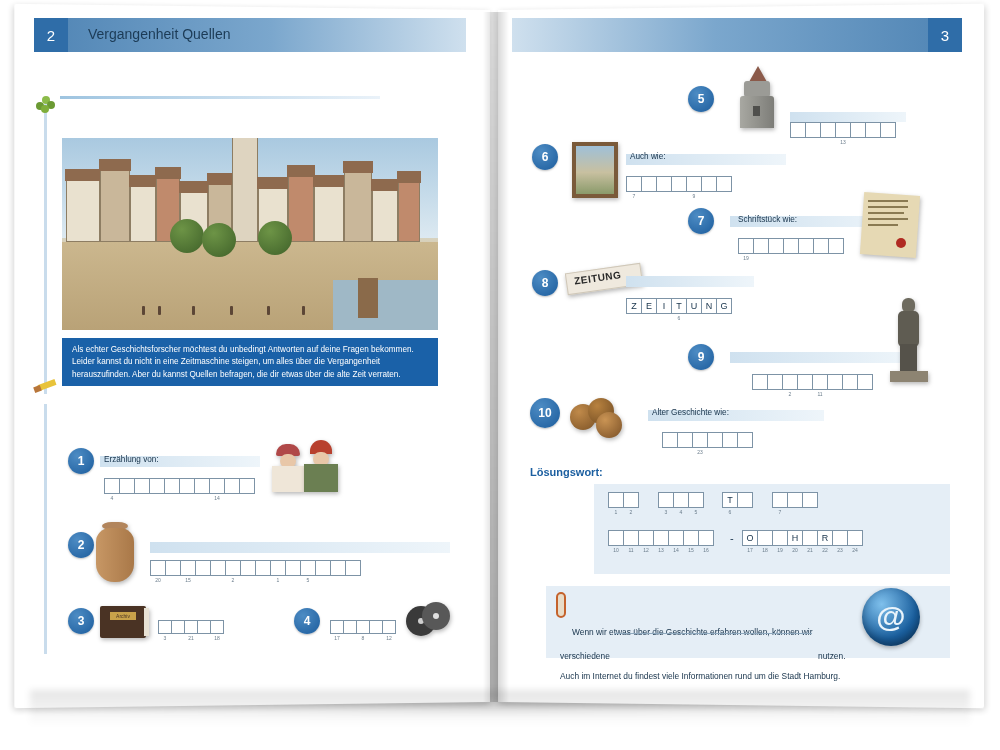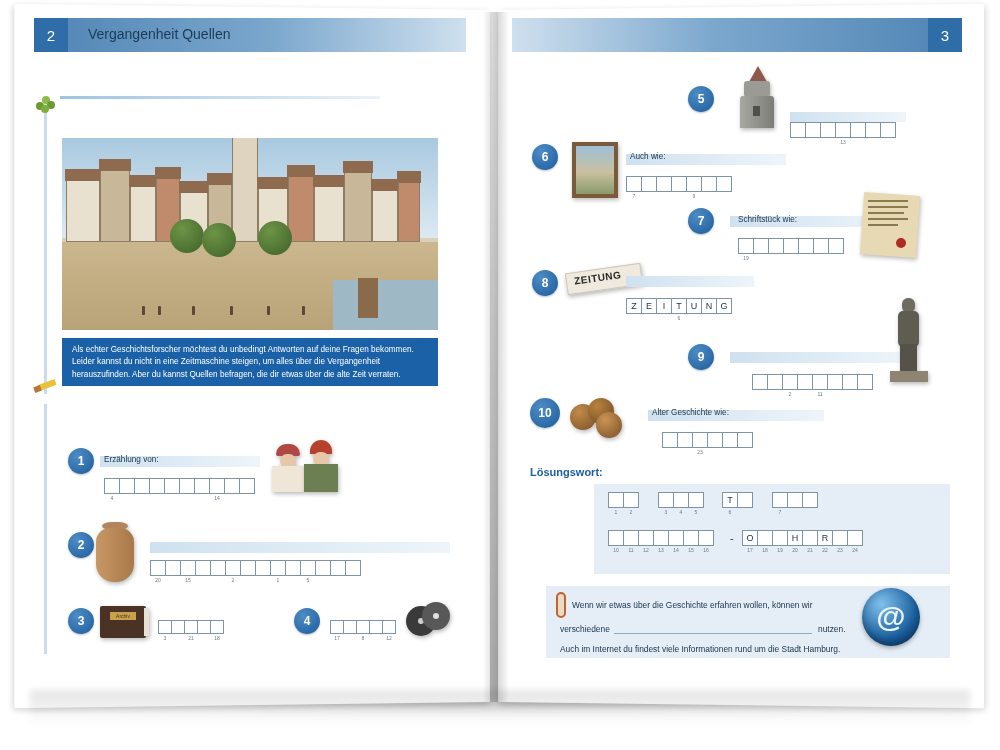--- a/index.html
+++ b/index.html
@@ -222,21 +222,21 @@
     position: absolute; left: 594px; top: 484px;
     width: 356px; height: 90px;
     background: #e5eef6;
   }
   .bottom-panel {
     position: absolute; left: 546px; top: 586px;
     width: 404px; height: 72px;
     background: #e5eef6;
   }
   .bp-line {
-    position: absolute; font-size: 8.4px; color: #16324a;
+    position: absolute; font-size: 8.4px; color: #16324a; margin-top: 27px;
   }
   .bp-rule {
     position: absolute; height: 1px; background: #8fa9be;
   }
   .at-badge {
     position: absolute; left: 862px; top: 588px;
     width: 58px; height: 58px; border-radius: 50%;
     background: radial-gradient(circle at 34% 28%, #7fc0ec, #1a5f9e 62%, #0d3c69);
     color: #eaf4fb; font-size: 30px; font-weight: bold;
     display: flex; align-items: center; justify-content: center;

